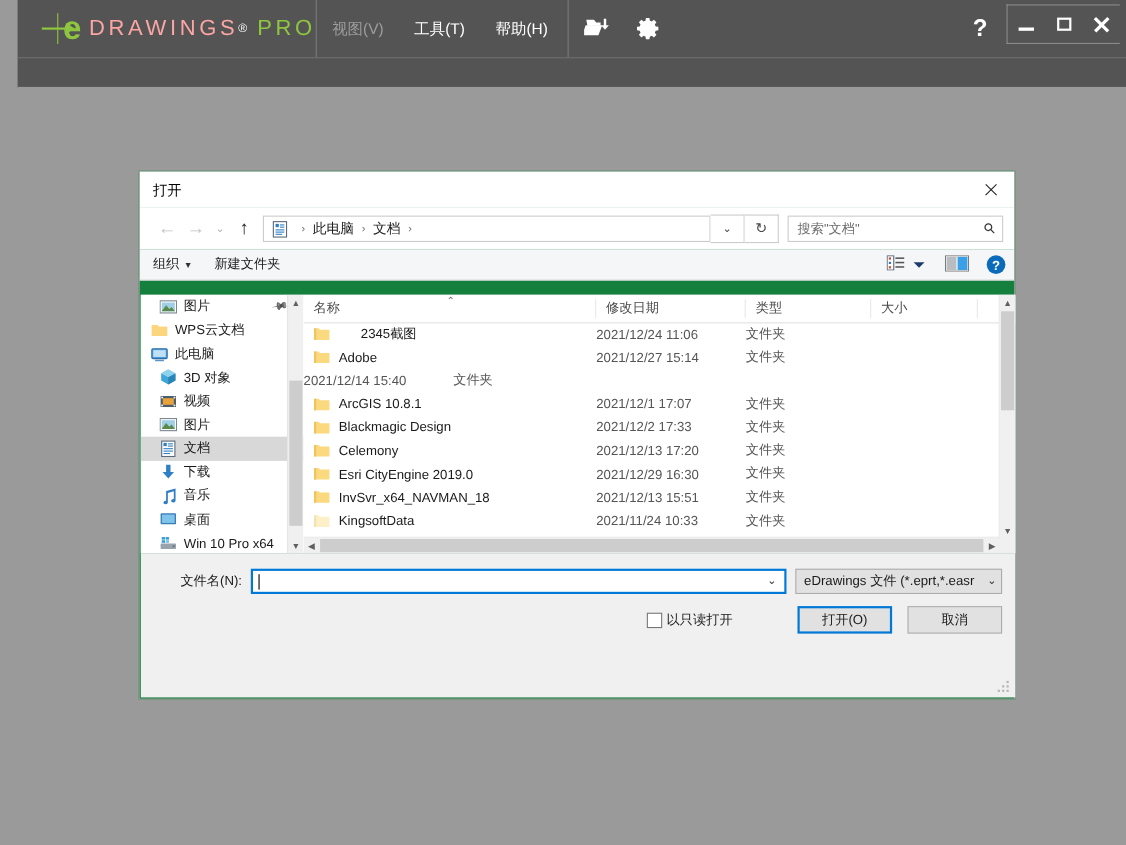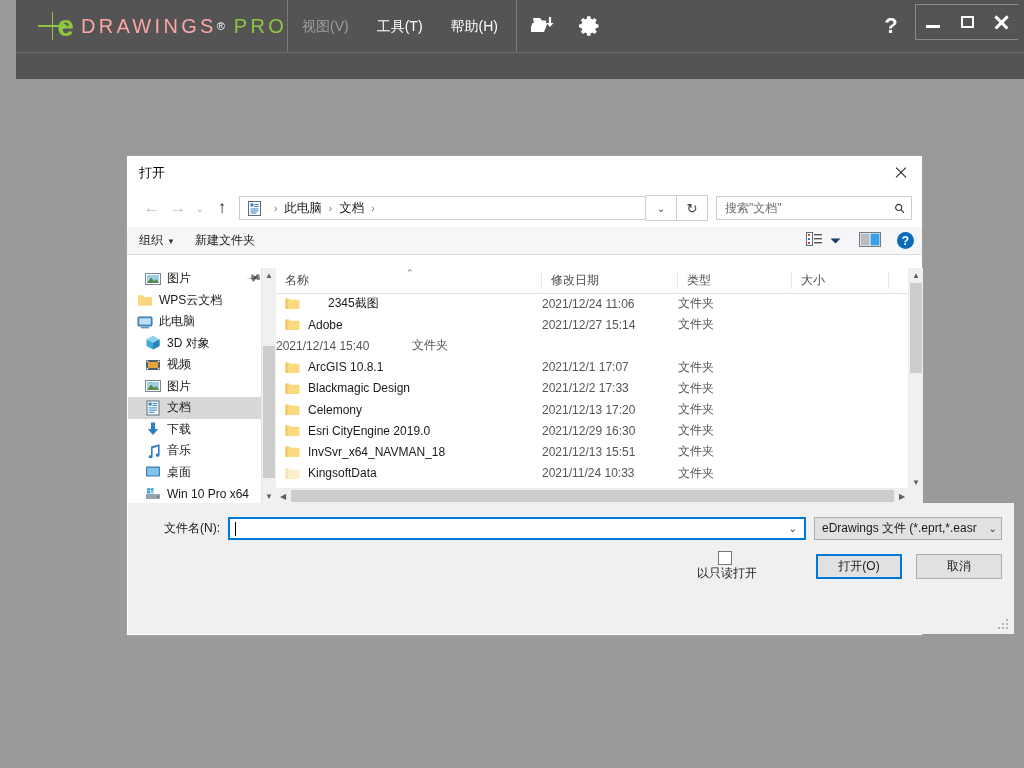--- a/index.html
+++ b/index.html
@@ -100,21 +100,21 @@
     background: #545454; border-top: 1px solid #6e6e6e;
   }
   .workspace {
     position: absolute; left: 8px; top: 79px; width: 1008px; height: 681px;
     background: #9a9a9a;
   }
 
   
   #dialog {
     position: absolute; left: 118px; top: 155px; width: 797px; height: 481px;
-    background: #ffffff;
+    background: #15803d;
     border: 1px solid #a0a0a0;
     box-sizing: border-box;
     font-size: 12px;
     color: #000;
   }
   .dlg-title {
     height: 33px; display: flex; align-items: center;
     padding-left: 12px; box-sizing: border-box; background: #ffffff;
   }
   .dlg-title-text { font-size: 13px; color: #000; }
@@ -240,40 +240,40 @@
   }
   .hscroll {
     position: absolute; left: 0; right: 14px; bottom: 0; height: 14px; background: #f0f0f0;
     border-top: 1px solid #ececec; display: flex; align-items: center;
   }
   .hs-arrow { width: 14px; text-align: center; font-size: 8px; color: #606060; cursor: default; }
   .hs-thumb { flex: 1; height: 12px; background: #cdcdcd; margin: 0 1px; cursor: default; }
 
   
   .footer {
-    position: absolute; left: 1px; top: 347px; width: 886px; bottom: 1px;
+    position: absolute; left: 1px; top: 347px; width: 795px; bottom: 1px;
     background: #f0f0f0;
   }
   .fn-row { display: flex; align-items: center; padding: 14px 12px 0 12px; }
   .fn-label { font-size: 12px; color: #1a1a1a; width: 80px; text-align: right; margin-right: 8px; }
   .fn-input {
     flex: 1; height: 23px; border: 2px solid #0078d7; background: #fff;
     display: flex; align-items: center; padding: 0 2px 0 5px; box-sizing: border-box;
   }
   .caret { width: 1px; height: 14px; background: #000; }
   .fn-val { font-size: 12px; color: #000; }
   .fn-drop { margin-left: auto; font-size: 10px; color: #333; padding-right: 5px; }
   .type-drop {
     width: 188px; height: 23px; margin-left: 8px; background: #e1e1e1;
     border: 1px solid #adadad; display: flex; align-items: center;
     padding: 0 4px 0 7px; box-sizing: border-box; font-size: 12px; color: #1a1a1a;
   }
   .type-caret { margin-left: auto; font-size: 10px; color: #333; }
   .btn-row { display: flex; align-items: center; padding: 11px 12px 0 12px; }
-  .chkwrap { margin-left: auto; display: flex; align-items: center; margin-right: 45px; flex-direction: column; }
+  .chkwrap { margin-left: auto; display: flex; align-items: center; margin-right: 45px; }
   .chkbox {
     width: 12px; height: 12px; border: 1px solid #767676; background: #fff;
     margin-right: 4px;
   }
   .chklabel { font-size: 12px; color: #1a1a1a; }
   .btn {
     width: 86px; height: 25px; border: 1px solid #adadad; background: #e1e1e1;
     display: flex; align-items: center; justify-content: center;
     font-size: 12px; color: #1a1a1a; margin-left: 14px; cursor: default;
     box-sizing: border-box;

